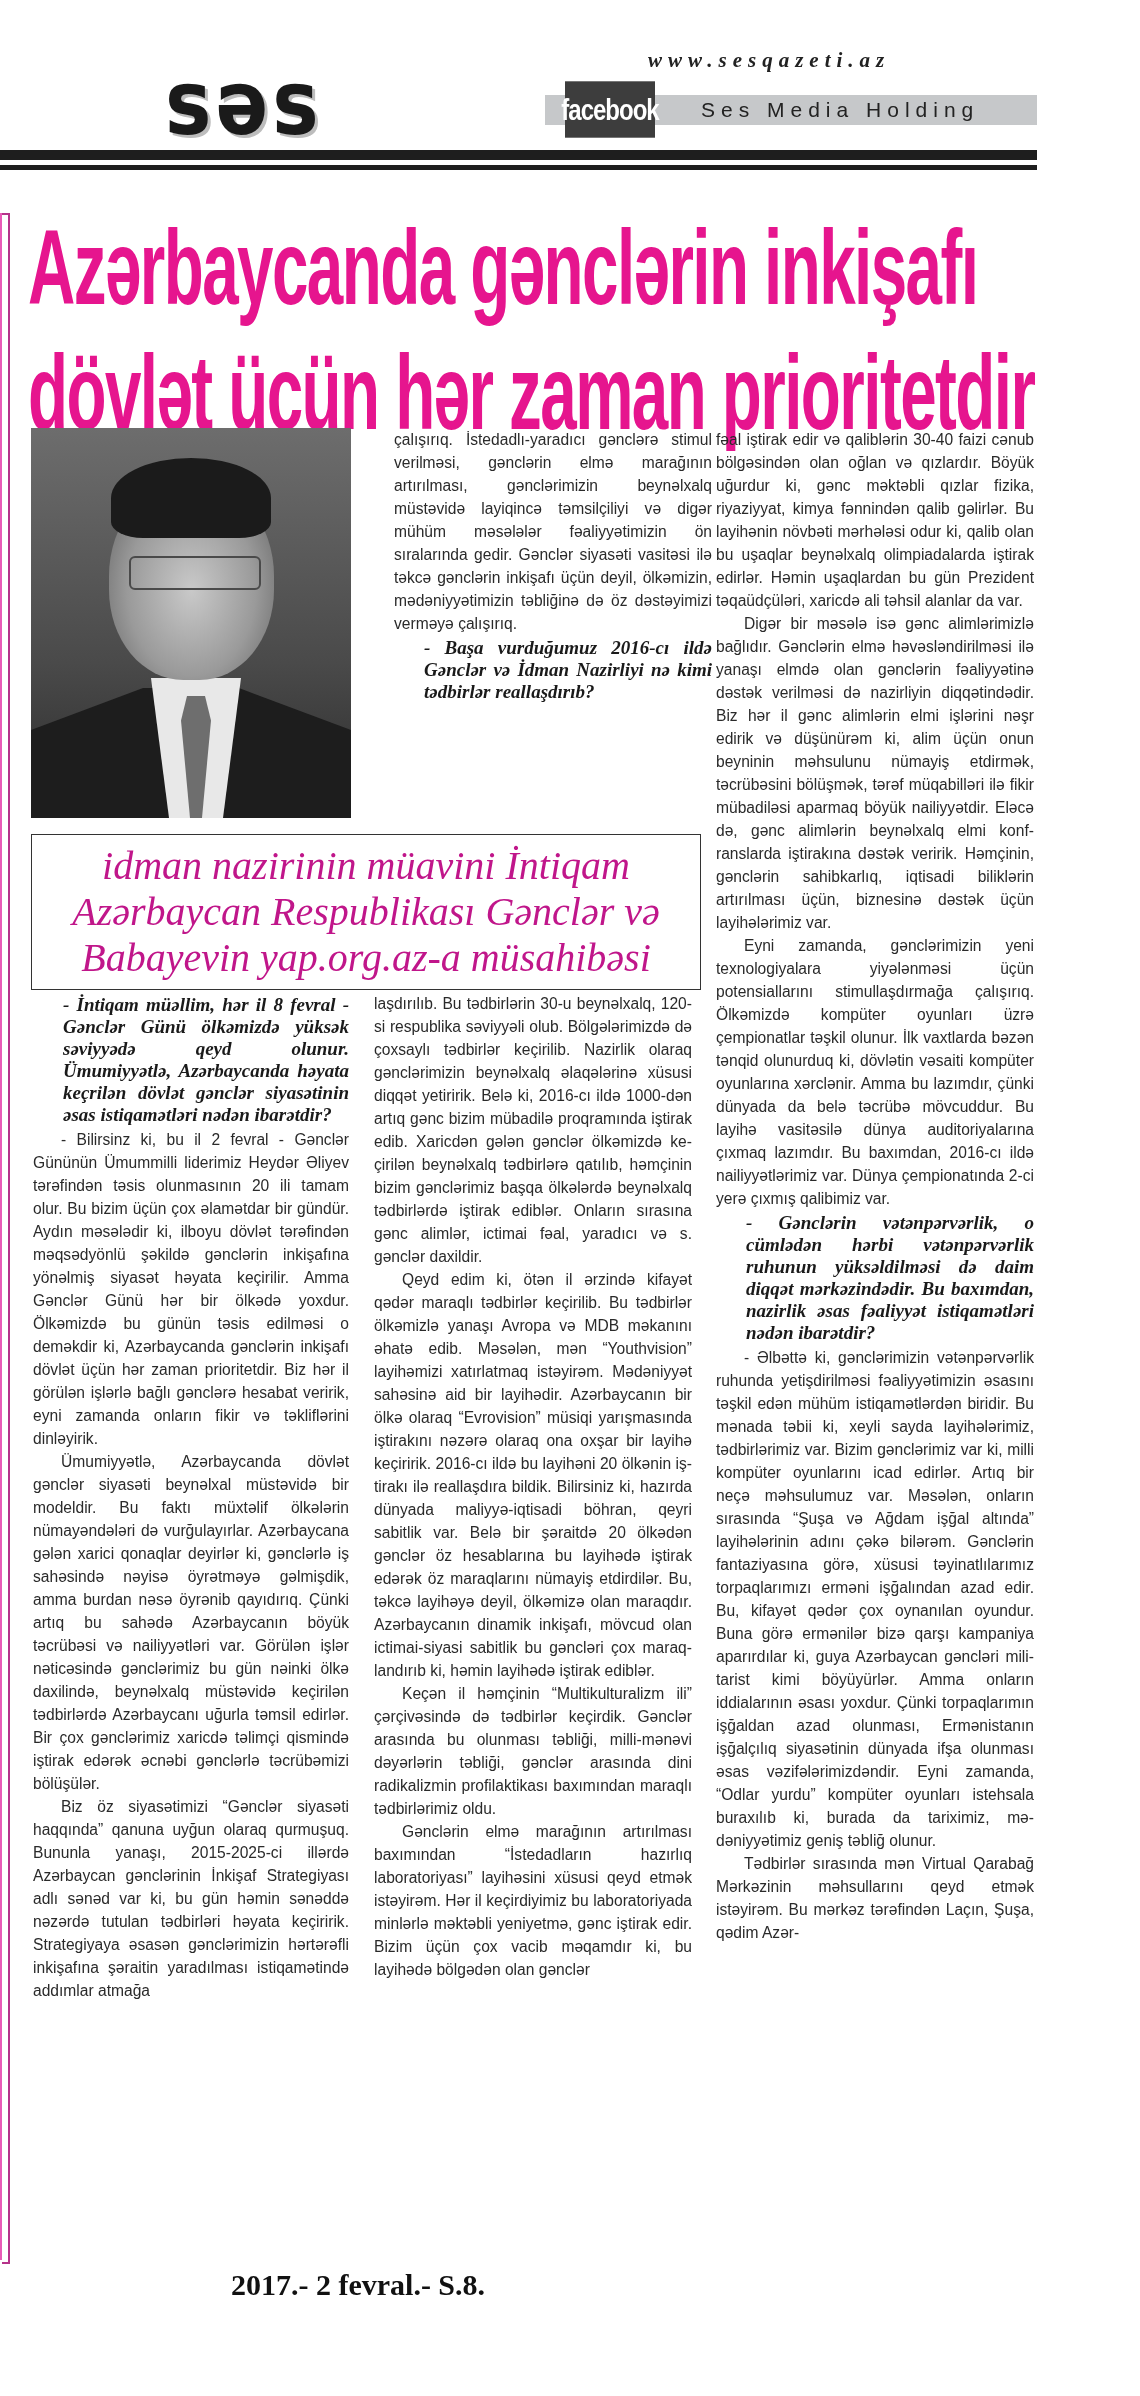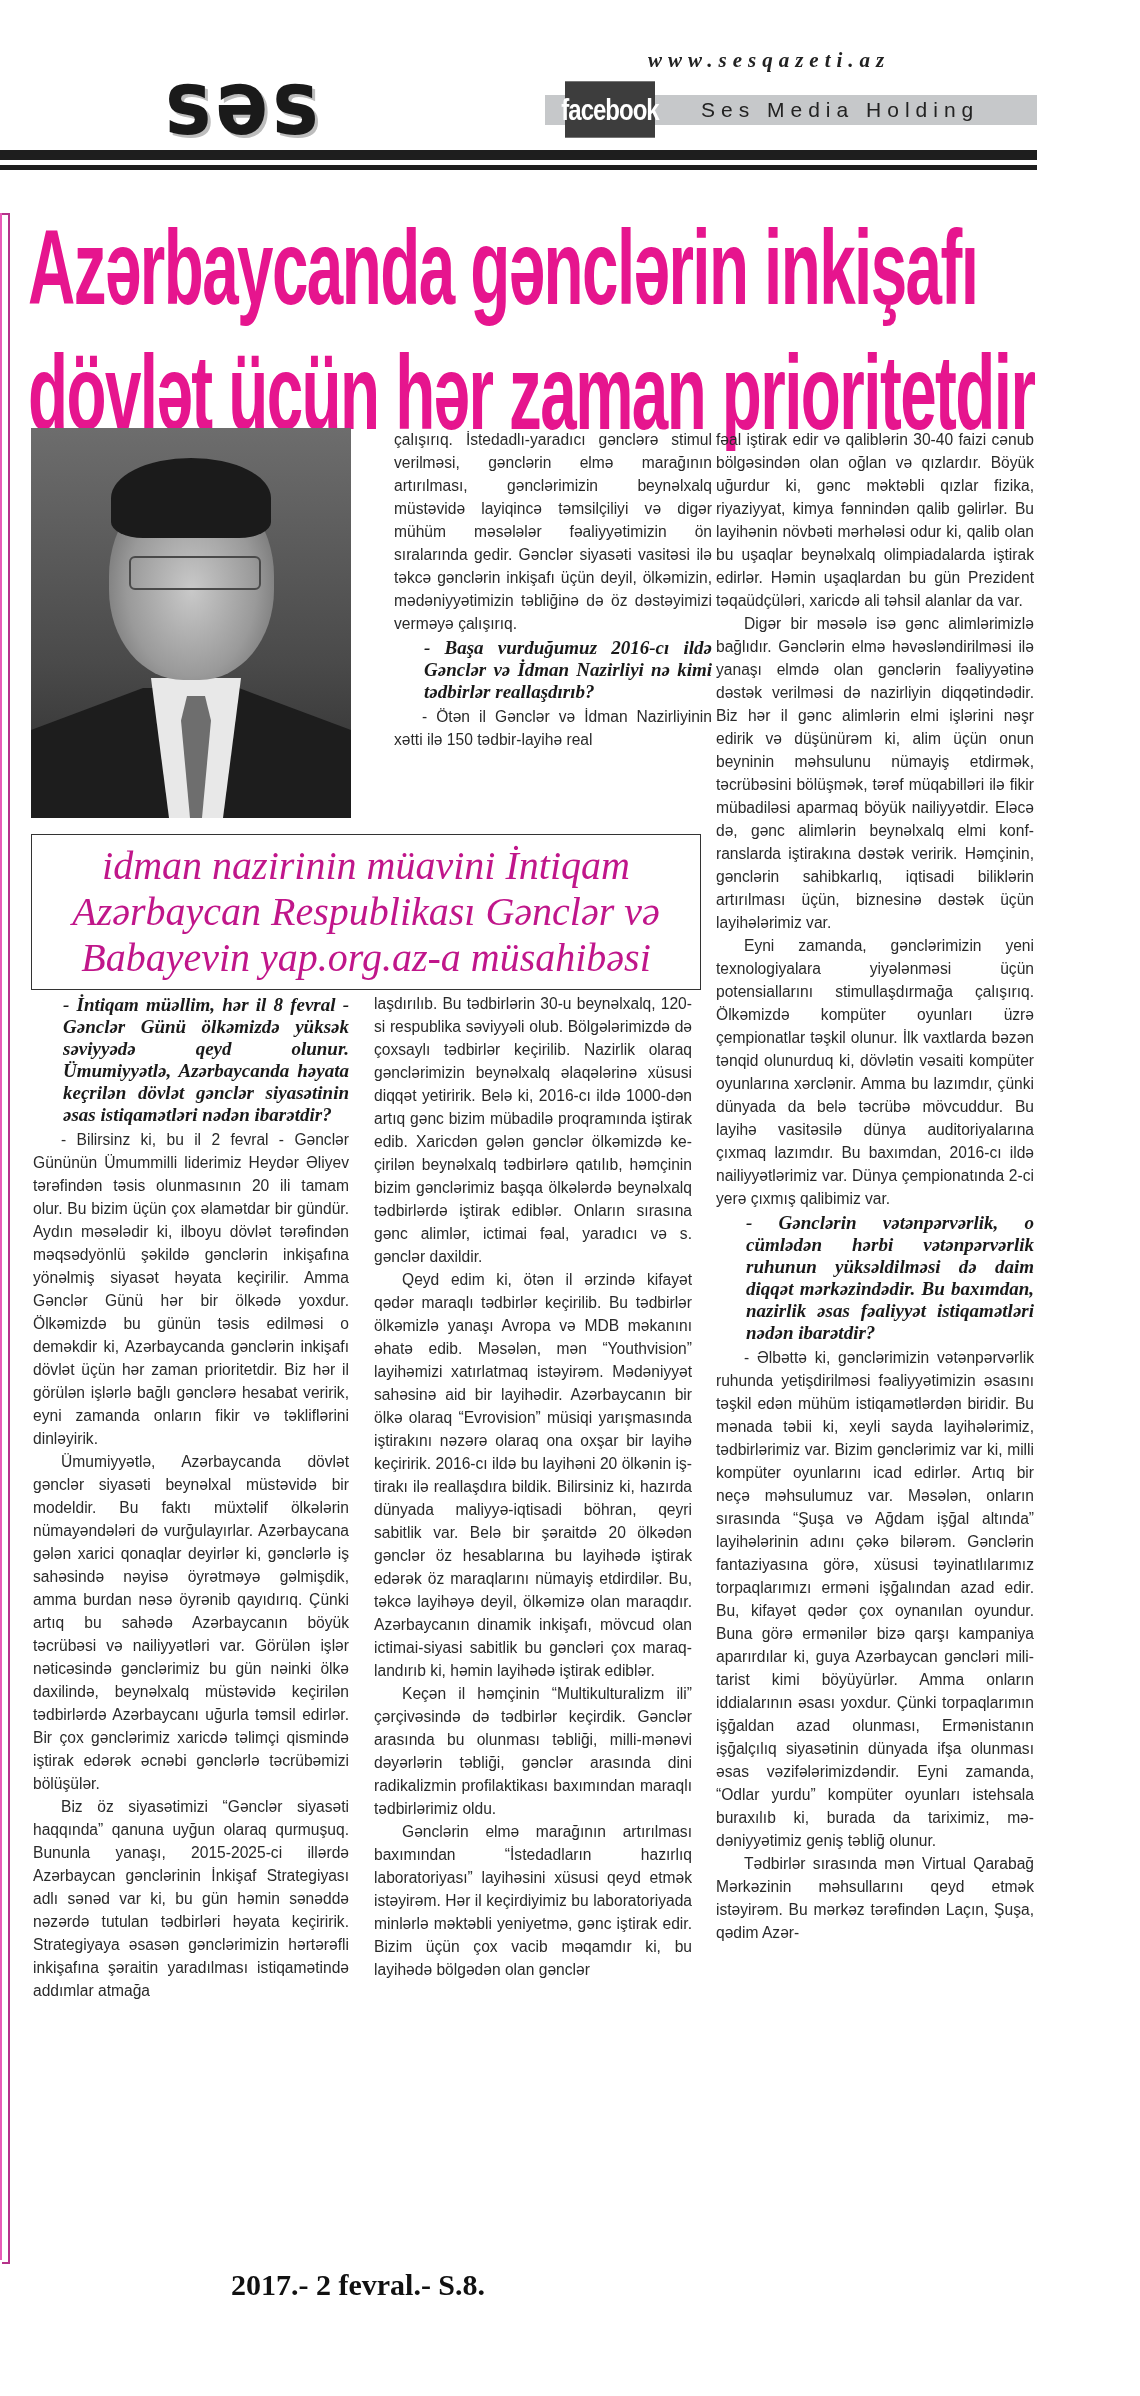--- a/index.html
+++ b/index.html
@@ -84,21 +84,20 @@
 <div class="col c1">
   <p class="q">- İntiqam müəllim, hər il 8 fevral - Gənclər Günü ölkəmizdə yüksək səviyyədə qeyd olunur. Ümumiyyətlə, Azərbaycanda həyata keçrilən dövlət gənclər siyasətinin əsas istiqamətləri nədən ibarətdir?</p>
   <p>- Bilirsinz ki, bu il 2 fevral - Gənc­lər Gününün Ümummilli liderimiz Heydər Əliyev tərəfindən təsis olun­masının 20 ili tamam olur. Bu bizim üçün çox əlamətdar bir gündür. Aydın məsələdir ki, ilboyu dövlət tərəfindən məqsədyönlü şəkildə gənclərin inki­şafına yönəlmiş siyasət həyata keçi­rilir. Amma Gənclər Günü hər bir öl­kədə yoxdur. Ölkəmizdə bu günün tə­sis edilməsi o deməkdir ki, Azərbay­canda gənclərin inkişafı dövlət üçün hər zaman prioritetdir. Biz hər il gö­rülən işlərlə bağlı gənclərə hesabat veririk, eyni zamanda onların fikir və təkliflərini dinləyirik.</p>
   <p>Ümumiyyətlə, Azərbaycanda dövlət gənclər siyasəti beynəlxal müstəvidə bir modeldir. Bu faktı müx­təlif ölkələrin nümayəndələri də vur­ğulayırlar. Azərbaycana gələn xarici qonaqlar deyirlər ki, gənclərlə iş sa­həsində nəyisə öyrətməyə gəlmiş­dik, amma burdan nəsə öyrənib qayı­dırıq. Çünki artıq bu sahədə Azər­baycanın böyük təcrübəsi və nailiy­yətləri var. Görülən işlər nəticəsində gənclərimiz bu gün nəinki ölkə daxi­lində, beynəlxalq müstəvidə keçirilən tədbirlərdə Azərbaycanı uğurla təm­sil edirlər. Bir çox gənclərimiz xaric­də təlimçi qismində iştirak edərək əcnəbi gənclərlə təcrübəmizi bölü­şülər.</p>
   <p>Biz öz siyasətimizi “Gənclər siya­səti haqqında” qanuna uyğun olaraq qurmuşuq. Bununla yanaşı, 2015-2025-ci illərdə Azərbaycan gəncləri­nin İnkişaf Strategiyası adlı sənəd var ki, bu gün həmin sənəddə nəzər­də tutulan tədbirləri həyata keçiririk. Strategiyaya əsasən gənclərimizin hərtərəfli inkişafına şəraitin yaradıl­ması istiqamətində addımlar atmağa</p>
 </div>
 
 <div class="col c2a">
   <p class="noind">çalışırıq. İstedadlı-yaradıcı gənclərə stimul verilməsi, gənclərin elmə ma­rağının artırılması, gənclərimizin beynəlxalq müstəvidə layiqincə təm­silçiliyi və digər mühüm məsələlər fəaliyyətimizin ön sıralarında gedir. Gənclər siyasəti vasitəsi ilə təkcə gənclərin inkişafı üçün deyil, ölkəmi­zin, mədəniyyətimizin təbliğinə də öz dəstəyimizi verməyə çalışırıq.</p>
   <p class="q">- Başa vurduğumuz 2016-cı ildə Gənclər və İdman Na­zirliyi nə kimi tədbirlər real­laşdırıb?</p>
-  <p>- Ötən il Gənclər və İdman Nazir­liyinin xətti ilə 150 tədbir-layihə real­</p>
 </div>
 
 <div class="col c2b">
   <p class="noind">laşdırılıb. Bu tədbirlərin 30-u beynəl­xalq, 120-si respublika səviyyəli olub. Bölgələrimizdə də çoxsaylı təd­birlər keçirilib. Nazirlik olaraq gənc­lərimizin beynəlxalq əlaqələrinə xü­susi diqqət yetiririk. Belə ki, 2016-cı ildə 1000-dən artıq gənc bizim mü­badilə proqramında iştirak edib. Xa­ricdən gələn gənclər ölkəmizdə ke­çirilən beynəlxalq tədbirlərə qatılıb, həmçinin bizim gənclərimiz başqa ölkələrdə beynəlxalq tədbirlərdə işti­rak ediblər. Onların sırasına gənc alimlər, ictimai fəal, yaradıcı və s. gənclər daxildir.</p>
   <p>Qeyd edim ki, ötən il ərzində kifa­yət qədər maraqlı tədbirlər keçirilib. Bu tədbirlər ölkəmizlə yanaşı Avropa və MDB məkanını əhatə edib. Məsə­lən, mən “Youthvision” layihəmizi xa­tırlatmaq istəyirəm. Mədəniyyət sa­həsinə aid bir layihədir. Azərbayca­nın bir ölkə olaraq “Evrovision” müsi­qi yarışmasında iştirakını nəzərə ola­raq ona oxşar bir layihə keçiririk. 2016-cı ildə bu layihəni 20 ölkənin iş­tirakı ilə reallaşdıra bildik. Bilirsiniz ki, hazırda dünyada maliyyə-iqtisadi böhran, qeyri sabitlik var. Belə bir şəraitdə 20 ölkədən gənclər öz he­sablarına bu layihədə iştirak edərək öz maraqlarını nümayiş etdirdilər. Bu, təkcə layihəyə deyil, ölkəmizə olan maraqdır. Azərbaycanın dina­mik inkişafı, mövcud olan ictimai-si­yasi sabitlik bu gəncləri çox maraq­landırıb ki, həmin layihədə iştirak ediblər.</p>
   <p>Keçən il həmçinin “Multikultura­lizm ili” çərçivəsində də tədbirlər ke­çirdik. Gənclər arasında bu olunması təbliği, milli-mənəvi dəyərlərin təbli­ği, gənclər arasında dini radikalizmin profilaktikası baxımından maraqlı tədbirlərimiz oldu.</p>
   <p>Gənclərin elmə marağının artırıl­ması baxımından “İstedadların hazır­lıq laboratoriyası” layihəsini xüsusi qeyd etmək istəyirəm. Hər il keçirdi­yimiz bu laboratoriyada minlərlə məktəbli yeniyetmə, gənc iştirak edir. Bizim üçün çox vacib məqamdır ki, bu layihədə bölgədən olan gənclər</p>
 </div>
 
 <div class="col c3">

